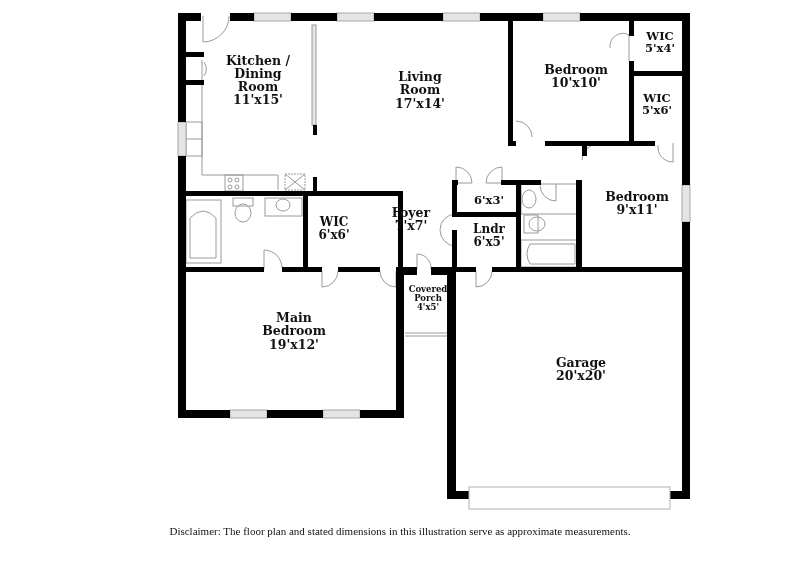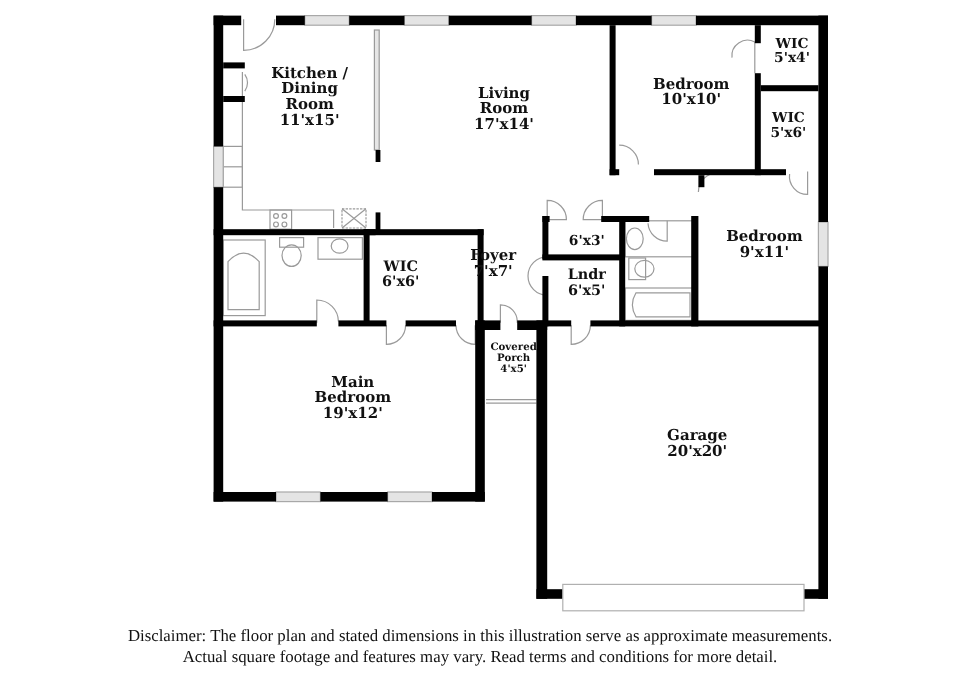--- a/index.html
+++ b/index.html
@@ -1,19 +1,19 @@
 <!DOCTYPE html>
 <html><head>
 <meta charset="utf-8">
 <style>
   html, body { margin:0; padding:0; background:#ffffff; }
   body { width:800px; height:582px; position:relative; overflow:hidden; font-family:"DejaVu Serif", serif; }
   #plan { position:absolute; left:0; top:0; width:800px; height:520px; }
   .room-label { font-family:"DejaVu Serif", serif; font-weight:bold; fill:#111; text-anchor:middle; }
-  .disclaimer { position:absolute; left:0; top:522px; width:800px; text-align:center; font-family:"Liberation Serif", serif; font-size:14px; color:#111; line-height:18px; }
+  .disclaimer { position:absolute; left:0; top:522px; width:800px; text-align:center; font-family:"Liberation Serif", serif; font-size:11px; color:#111; line-height:18px; }
 </style>
 </head>
 <body>
 
 <svg id="plan" viewBox="0 0 800 520" xmlns="http://www.w3.org/2000/svg">
 
   <g stroke="#9a9a9a" stroke-width="1" fill="none">
 
     <polyline points="202,60 202,175 278,175 278,190"></polyline>
     <rect x="186" y="122" width="16" height="34"></rect>
@@ -153,14 +153,13 @@
       <text class="room-label" font-size="12"><tspan x="334" y="225.89999999999998">WIC</tspan><tspan x="334" y="238.49999999999997">6'x6'</tspan></text>
       <text class="room-label" font-size="12"><tspan x="489" y="232.89999999999998">Lndr</tspan><tspan x="489" y="245.49999999999997">6'x5'</tspan></text>
       <text class="room-label" font-size="8.5"><tspan x="428" y="292.05">Covered</tspan><tspan x="428" y="300.975">Porch</tspan><tspan x="428" y="309.90000000000003">4'x5'</tspan></text>
       <text class="room-label" font-size="12.5"><tspan x="294" y="322.25">Main</tspan><tspan x="294" y="335.375">Bedroom</tspan><tspan x="294" y="348.5">19'x12'</tspan></text>
       <text class="room-label" font-size="12.5"><tspan x="581" y="366.8125">Garage</tspan><tspan x="581" y="379.9375">20'x20'</tspan></text>
     </g>
 </svg>
 
 <div class="disclaimer">
   <div>Disclaimer: The floor plan and stated dimensions in this illustration serve as approximate measurements.</div>
-  <div>Actual square footage and features may vary. Read terms and conditions for more detail.</div>
 </div>
 
 </body></html>

